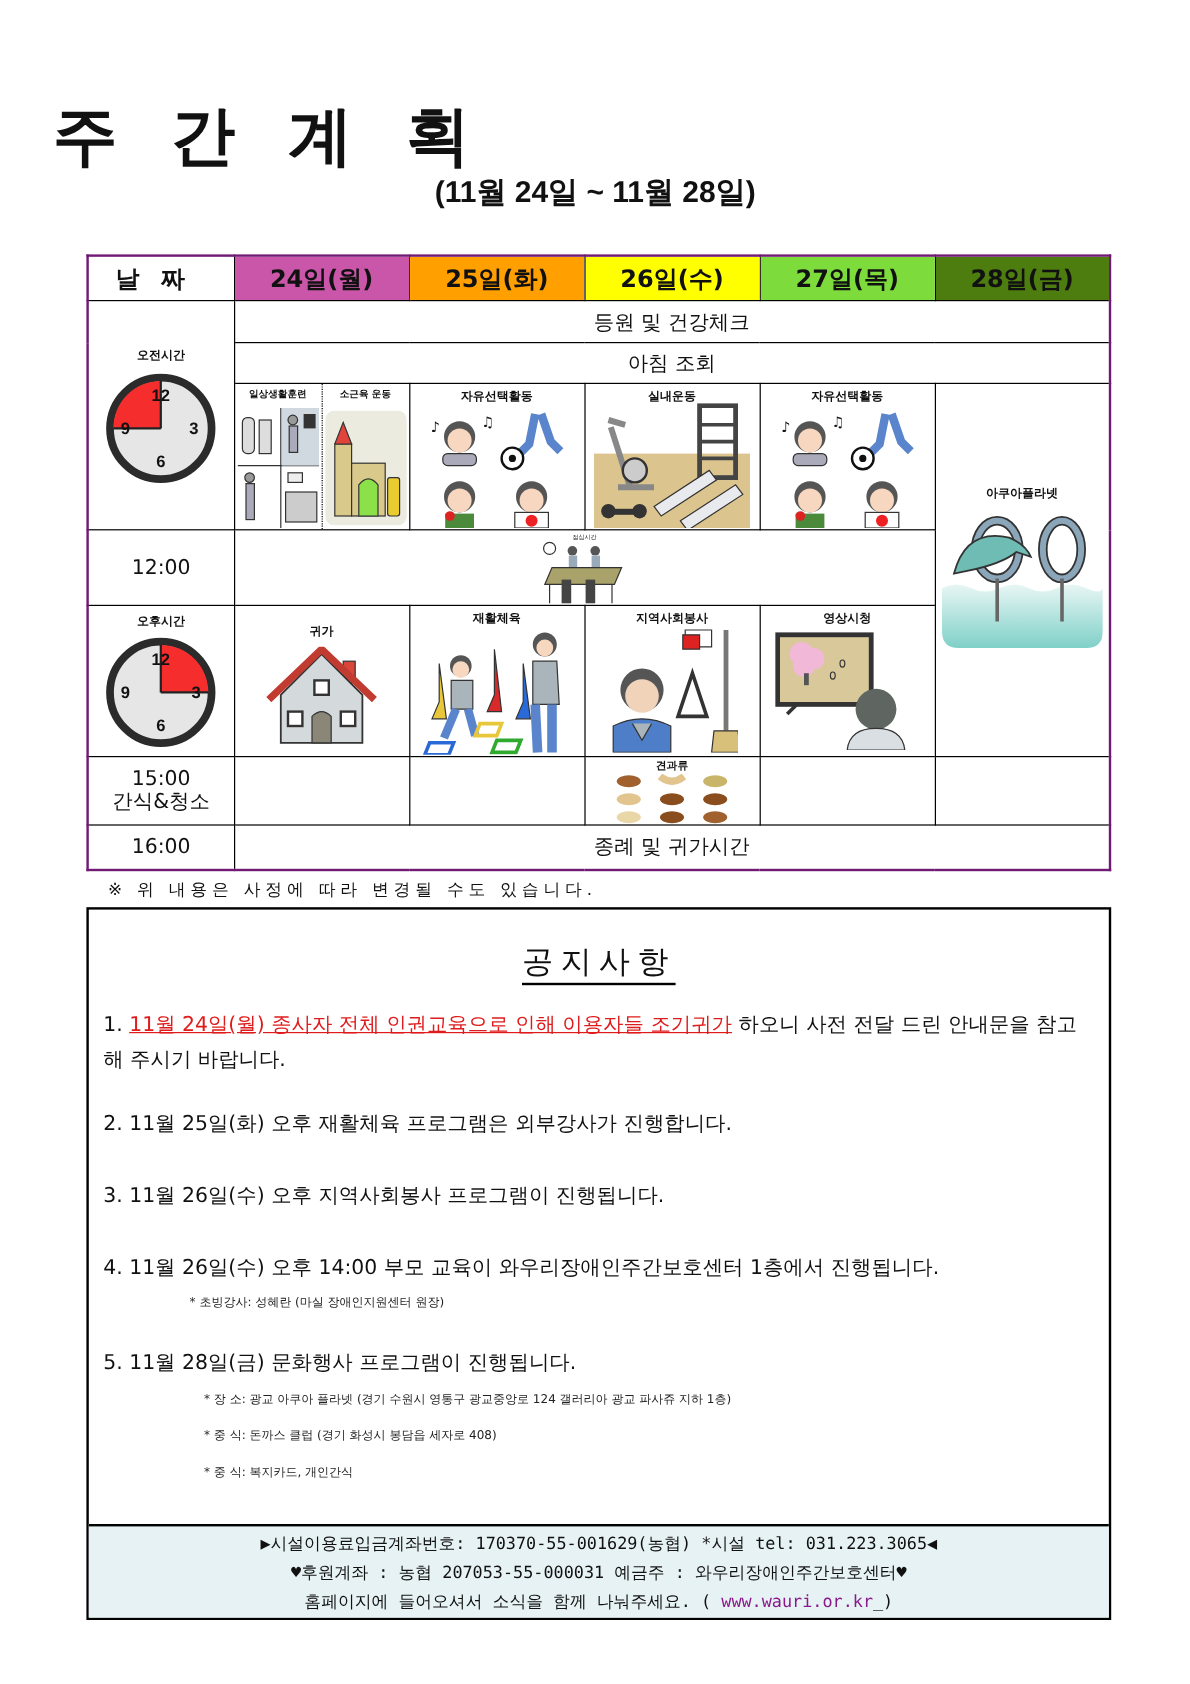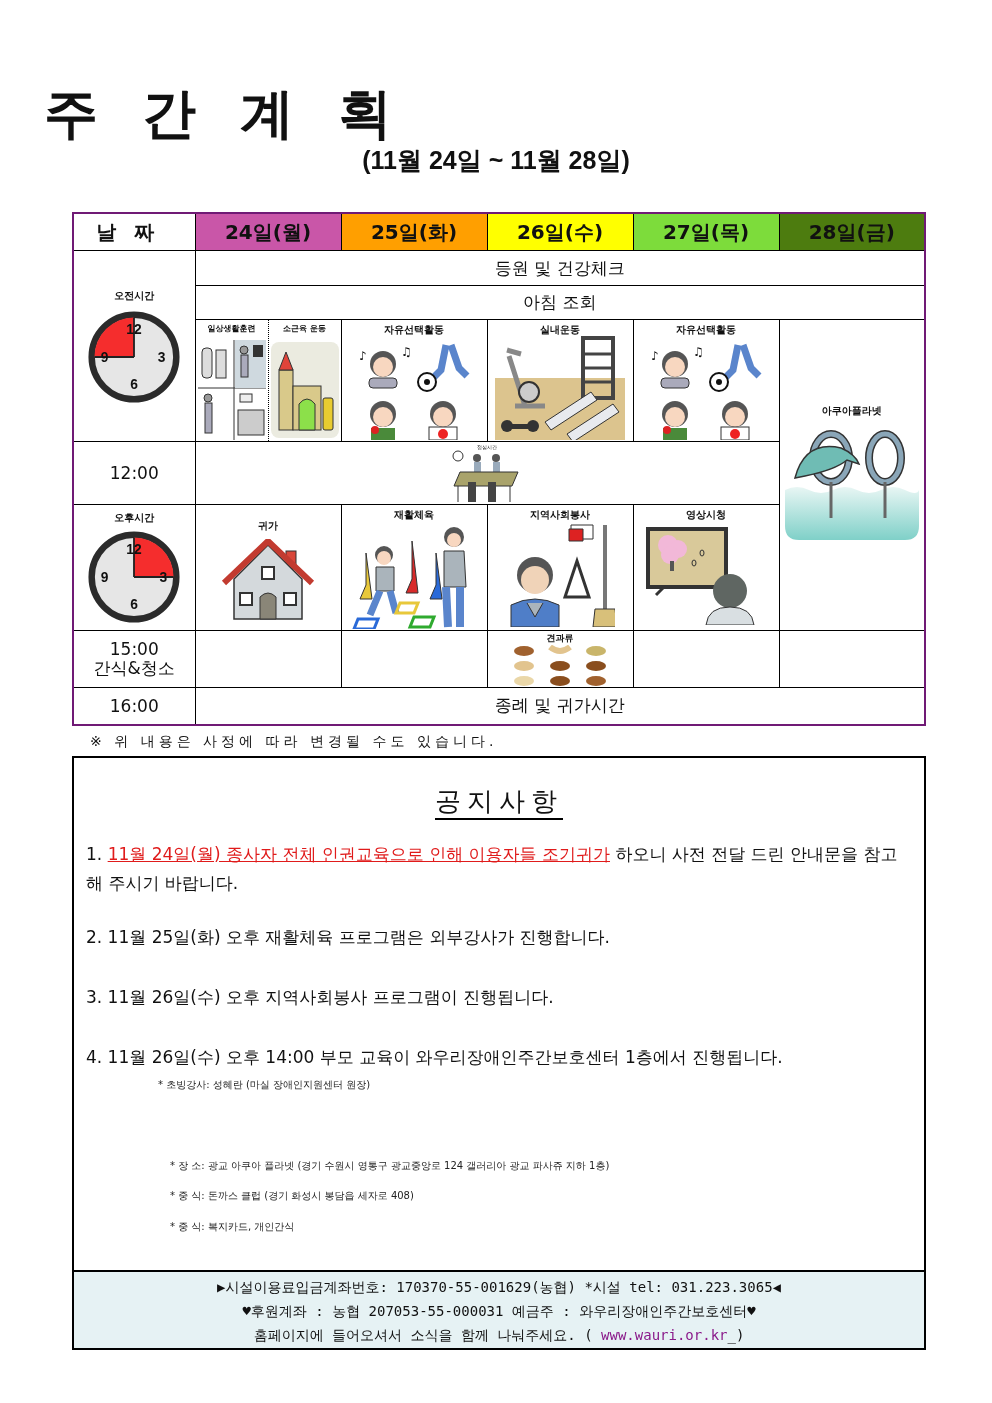--- a/index.html
+++ b/index.html
@@ -326,20 +326,21 @@
   <div class="notice-title"><span>공지사항</span></div>
 
   <div class="item" style="top:82px">
     <span>1.</span>
     <span class="red">11월 24일(월) 종사자 전체 인권교육으로 인해 이용자들 조기귀가</span><span> 하오니 사전 전달 드린 안내문을 참고해 주시기 바랍니다.</span>
   </div>
   <div class="item" style="top:165px">2. 11월 25일(화) 오후 재활체육 프로그램은 외부강사가 진행합니다.</div>
   <div class="item" style="top:225px">3. 11월 26일(수) 오후 지역사회봉사 프로그램이 진행됩니다.</div>
   <div class="item" style="top:285px">4. 11월 26일(수) 오후 14:00 부모 교육이 와우리장애인주간보호센터 1층에서 진행됩니다.</div>
   <div class="sub" style="top:320px;left:36px">* 초빙강사: 성혜란 (마실 장애인지원센터 원장)</div>
+  <div class="item" style="top:364px">5. 11월 28일(금) 문화행사 프로그램이 진행됩니다.</div>
   <div class="sub" style="top:401px;left:48px">* 장 소: 광교 아쿠아 플라넷 (경기 수원시 영통구 광교중앙로 124 갤러리아 광교 파사쥬 지하 1층)</div>
   <div class="sub" style="top:431px;left:48px">* 중 식: 돈까스 클럽 (경기 화성시 봉담읍 세자로 408)</div>
   <div class="sub" style="top:462px;left:48px">* 중 식: 복지카드, 개인간식</div>
 
   <div class="footer">
     <div>▶시설이용료입금계좌번호: 170370-55-001629(농협) *시설 tel: 031.223.3065◀</div>
     <div>♥후원계좌 : 농협 207053-55-000031 예금주 : 와우리장애인주간보호센터♥</div>
     <div><span>홈페이지에 들어오셔서 소식을 함께 나눠주세요. ( </span><span class="url">www.wauri.or.kr</span><span>_)</span></div>
   </div>
 </div>

